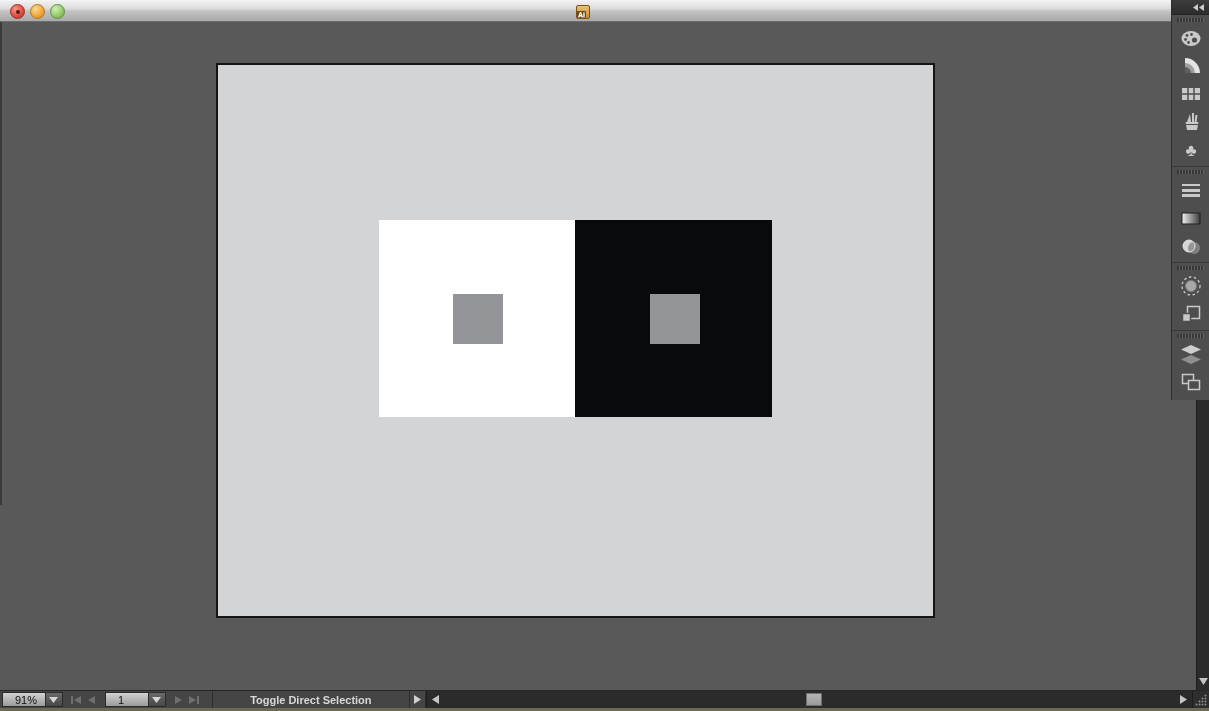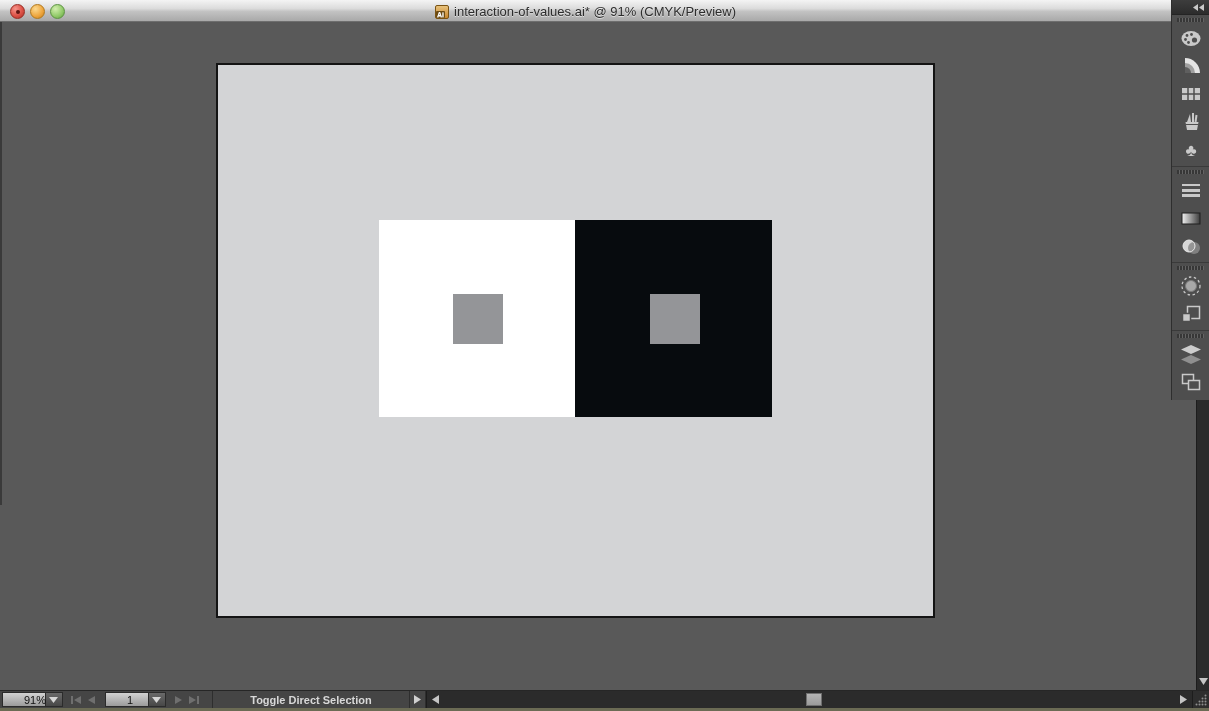--- a/index.html
+++ b/index.html
@@ -84,21 +84,21 @@
   }
   
   .statusbar{
     position:absolute;left:0;top:690px;width:1209px;height:18px;
     background:#454545;border-top:1px solid #262626;
     display:flex;align-items:stretch;font-size:11px;
   }
   .field{
     background:linear-gradient(180deg,#d2d2d2,#9b9b9b);
     border:1px solid #2b2b2b;color:#101010;
-    display:flex;align-items:center;padding:0 21px;margin:1px 0 1px 2px;
+    display:flex;align-items:center;padding:0 12px;margin:1px 0 1px 2px;
   }
   .zoom-field{width:44px;}
   .page-field{width:44px;margin-left:6px;}
   .drop-btn{
     width:17px;margin:1px 0;background:linear-gradient(180deg,#6a6a6a,#474747);
     border:1px solid #2b2b2b;border-left:none;
     display:flex;align-items:center;justify-content:center;cursor:pointer;
   }
   .navgrp{display:flex;align-items:center;margin-left:6px;}
   .nav-btn{width:15px;height:16px;display:flex;align-items:center;justify-content:center;cursor:default;}
@@ -126,21 +126,21 @@
 </head>
 <body>
 
 <div class="window">
 
   <div class="titlebar">
     <span class="traffic tl-close"></span>
     <span class="traffic tl-min"></span>
     <span class="traffic tl-zoom"></span>
     <div class="titletext">
-      <span class="docicon"></span><span>interaction-of-values.ai* @ 91% (CMYK/Preview)</span>
+      <span class="docicon"></span>
     </div>
   </div>
 
   <div class="canvas">
     <div class="artboard"></div>
     <div class="rect-white"></div>
     <div class="rect-black"></div>
     <div class="gsq gsq-left"></div>
     <div class="gsq gsq-right"></div>
   </div>

